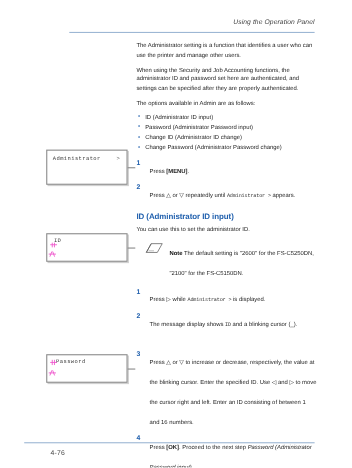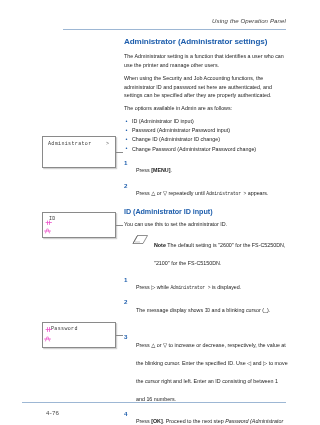--- a/index.html
+++ b/index.html
@@ -274,21 +274,20 @@
         <path d="M3 12 L6 4"></path>
           <path d="M11 12 L8 4"></path>
         <path d="M1 8 L13 8"></path>
       </g>
     </svg>
   </div>
   <div class="leader" style="left:116px; top:335px;"></div>
 
   <div class="content">
 
-    <h1 class="sec-title">Administrator (Administrator settings)</h1>
 
     <p class="body">The Administrator setting is a function that identifies a user who can use the printer and manage other users.</p>
     <p class="body">When using the Security and Job Accounting functions, the administrator ID and password set here are authenticated, and settings can be specified after they are properly authenticated.</p>
     <p class="body">The options available in Admin are as follows:</p>
 
     <ul class="bullets">
       <li>ID (Administrator ID input)</li>
       <li>Password (Administrator Password input)</li>
       <li>Change ID (Administrator ID change)</li>
       <li>Change Password (Administrator Password change)</li>

